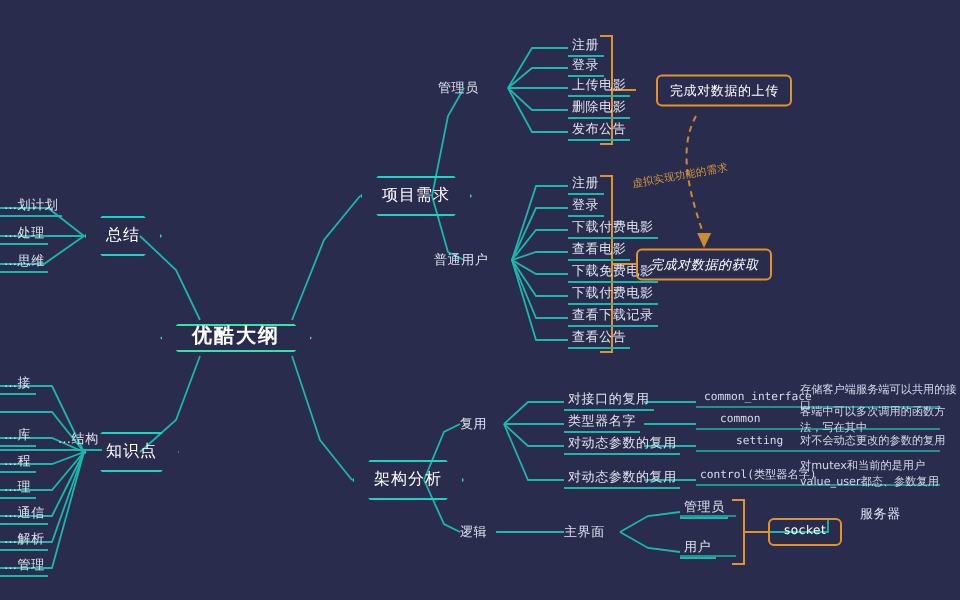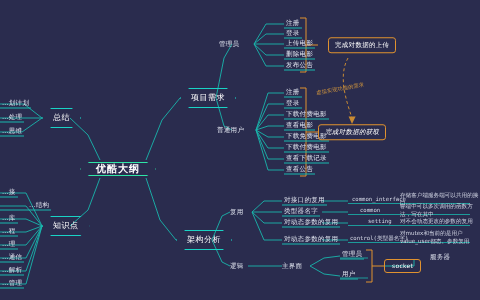--- a/index.html
+++ b/index.html
@@ -157,21 +157,21 @@
 
 <div class="node hex center" style="left:80px;top:169px;">优酷大纲</div>
 
 <div class="node hex l2" style="left:42px;top:118px;">总结</div>
 <div class="node leaf" style="left:0px;top:104px;">…划计划</div>
 <div class="node leaf" style="left:0px;top:118px;">…处理</div>
 <div class="node leaf" style="left:0px;top:132px;">…思维</div>
 
 <div class="node hex l2" style="left:42px;top:226px;">知识点</div>
 <div class="node leaf" style="left:0px;top:193px;">…接</div>
-<div class="node leaf" style="left:0px;top:206px;padding-left:29px;">…结构</div>
+<div class="node leaf" style="left:0px;top:221px;padding-left:29px;">…结构</div>
 <div class="node leaf" style="left:0px;top:219px;">…库</div>
 <div class="node leaf" style="left:0px;top:232px;">…程</div>
 <div class="node leaf" style="left:0px;top:245px;">…理</div>
 <div class="node leaf" style="left:0px;top:258px;">…通信</div>
 <div class="node leaf" style="left:0px;top:271px;">…解析</div>
 <div class="node leaf" style="left:0px;top:284px;">…管理</div>
 
 <div class="node hex l2" style="left:180px;top:98px;">项目需求</div>
 
 <div class="node plain" style="left:219px;top:44px;">管理员</div>

